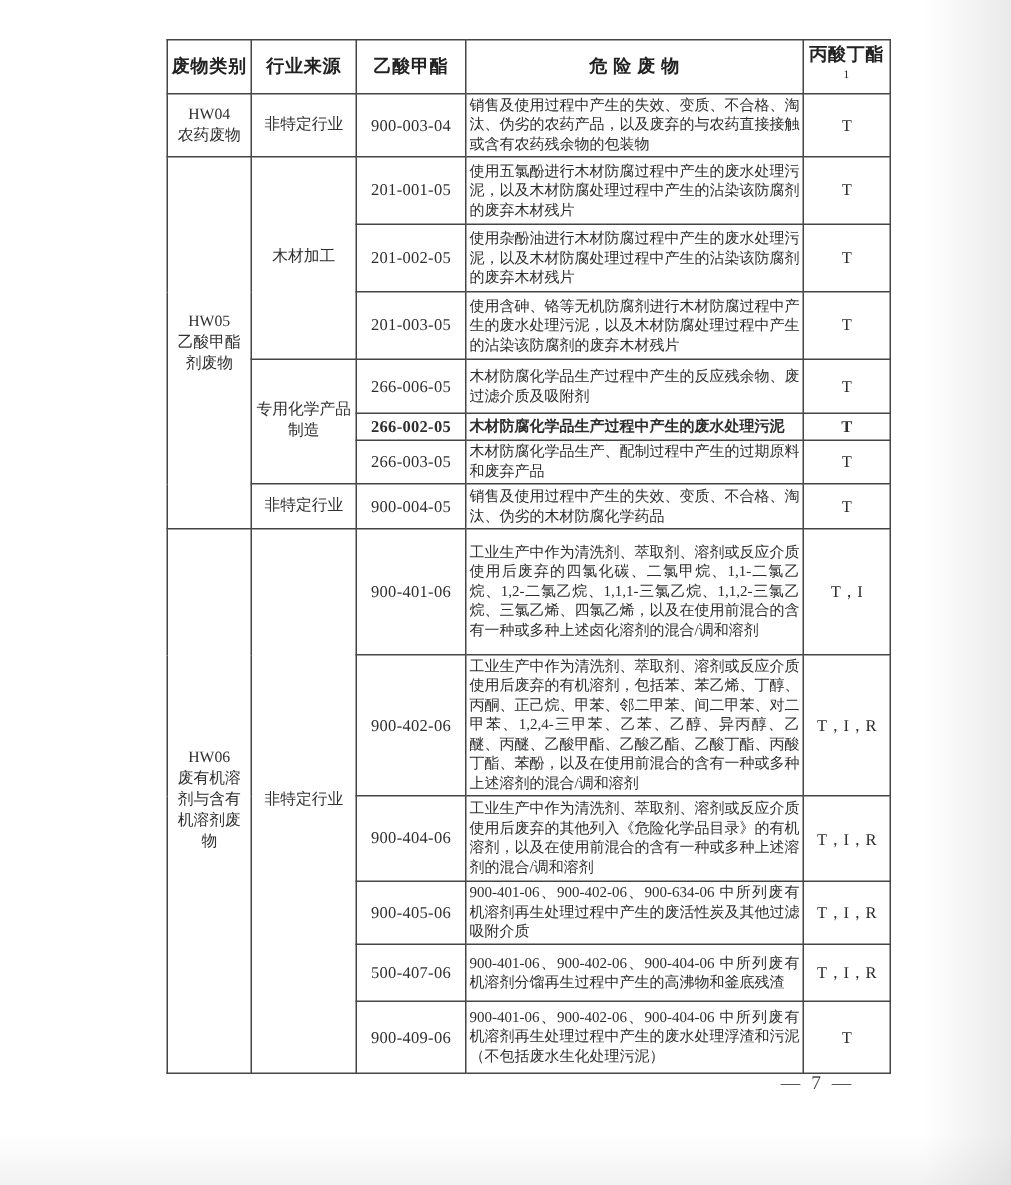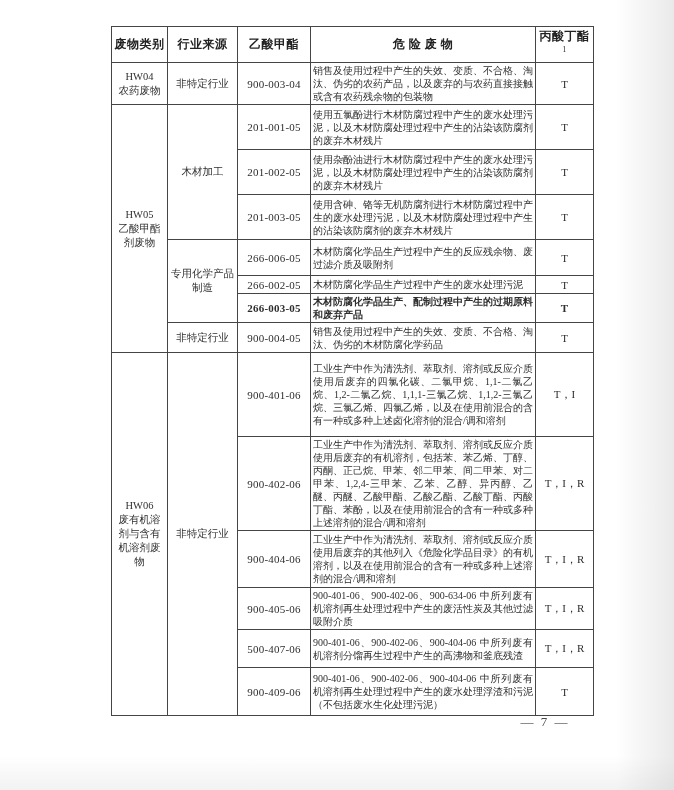--- a/index.html
+++ b/index.html
@@ -95,22 +95,22 @@
   }
   td.haz {
     text-align: center;
     font-size: 11px;
     color: #2e2e2e;
   }
 
   tr.h40  { height: 40px; font-family: Liberation Serif, serif; }
   tr.h45  { height: 45px; }
   tr.h36  { height: 36px; }
-  tr.h18  { height: 18px; }
-  tr.h24  { height: 24px; font-weight: bold; }
+  tr.h18  { height: 18px; font-weight: bold; }
+  tr.h24  { height: 24px; }
   tr.h30  { height: 30px; }
   tr.h84  { height: 84px; }
   tr.h94  { height: 94px; }
   tr.h57  { height: 57px; }
   tr.h40b { height: 40px; }
   tr.h38  { height: 38px; }
   tr.h48  { height: 48px; }
 
   .page-number {
     position: absolute;

